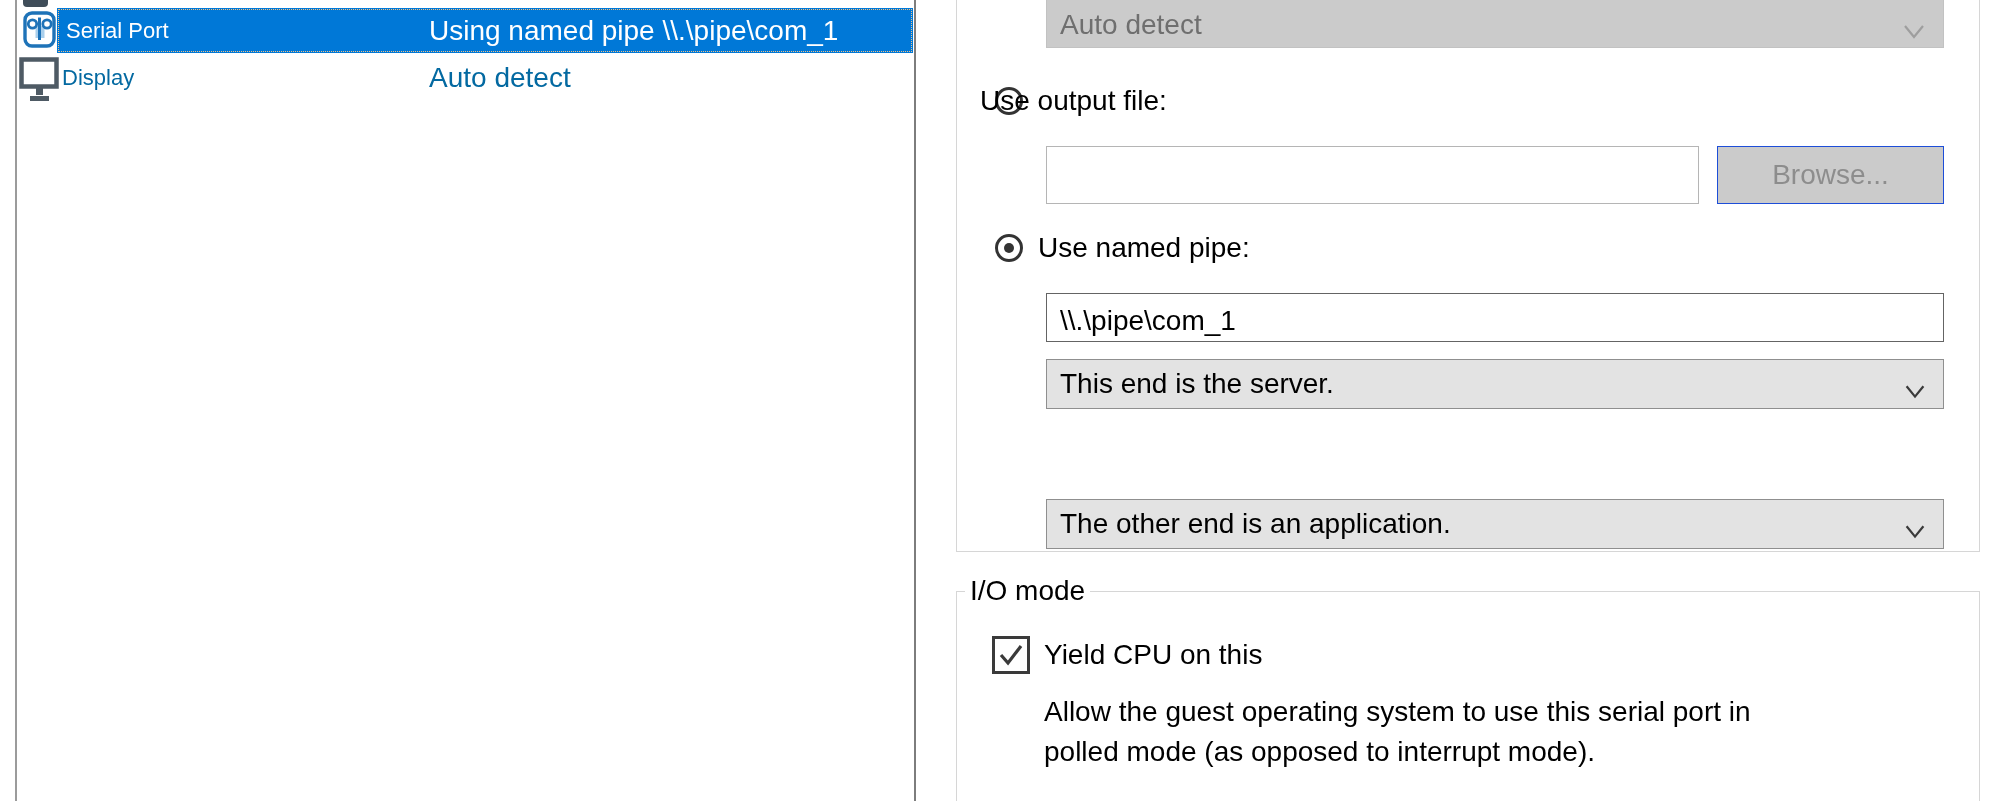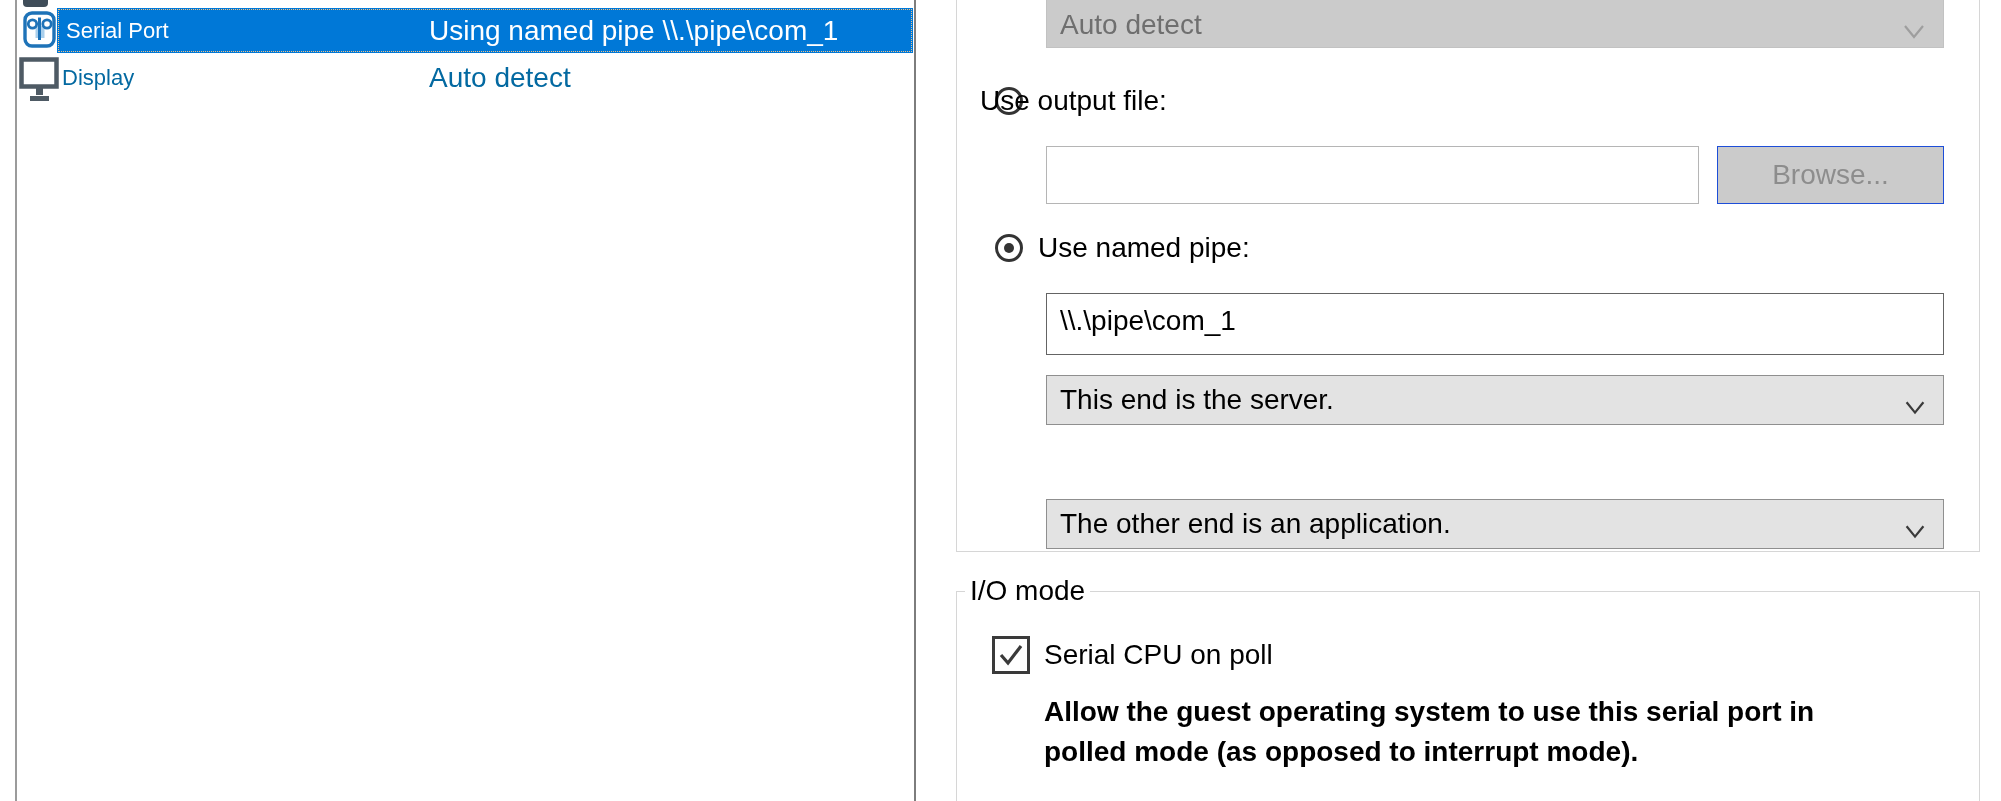--- a/index.html
+++ b/index.html
@@ -31,21 +31,21 @@
          font-size:28px;color:#000;line-height:48px;padding-left:13px;white-space:nowrap;overflow:hidden;}
   .combo .chev{position:absolute;right:14px;top:12px;}
   .combo-disabled{background:#cbcbcb;border-color:#c2c2c2;color:#6f6f6f;}
   .textbox{box-sizing:border-box;background:#fff;font-size:28px;color:#000;padding-left:13px;white-space:nowrap;}
   .radio-outer{box-sizing:border-box;width:28px;height:28px;border:3px solid #333;border-radius:50%;background:#fff;}
   .radio-dot{position:absolute;left:6px;top:6px;width:10px;height:10px;background:#333;border-radius:50%;}
   .ctl-label{font-size:28px;color:#000;line-height:34px;white-space:nowrap;}
   .checkbox{box-sizing:border-box;left:992px;top:636px;width:38px;height:38px;border:3px solid #3a3a3a;background:#fff;}
   .btn-disabled{box-sizing:border-box;left:1717px;top:146px;width:227px;height:58px;background:#cbcbcb;border:1px solid #1d4ed8;
                 color:#8d8d8d;font-size:28px;text-align:center;line-height:56px;}
-  .para{font-size:28px;color:#000;line-height:40px;white-space:nowrap;font-weight:bold;}
+  .para{font-size:28px;color:#000;line-height:40px;white-space:nowrap;}
 </style>
 </head>
 <body>
 
 <div class="screen">
 
   <div class="abs list-border-left"></div>
   <div class="abs list-border-right"></div>
   <div class="abs partial-icon"></div>
 
@@ -93,23 +93,23 @@
 
   <div class="abs textbox" style="left:1046px;top:146px;width:653px;height:58px;border:1px solid #b5b5b5;line-height:56px;"></div>
 
   <div class="abs btn-disabled">Browse...</div>
 
   <div class="abs radio-outer" style="left:995px;top:234px;">
     <span class="radio-dot"></span>
   </div>
   <div class="abs ctl-label" style="left:1038px;top:231px;">Use named pipe:</div>
 
-  <div class="abs textbox" style="left:1046px;top:293px;width:898px;height:62px;border:1px solid #646464;line-height:53px;">\\.\pipe\com_1</div>
+  <div class="abs textbox" style="left:1046px;top:293px;width:898px;height:49px;border:1px solid #646464;line-height:53px;">\\.\pipe\com_1</div>
 
-  <div class="abs combo" style="top:375px;">
+  <div class="abs combo" style="top:359px;">
     <span>This end is the server.</span>
     <span class="chev">
       <svg width="28" height="28" viewBox="0 0 30 30">
           <polyline points="6,10 15,21 24,10" fill="none" stroke="#3a3a3a" stroke-width="2.4"></polyline>
         </svg>
     </span>
   </div>
 
   <div class="abs combo" style="top:456px;margin-top:43px;">
     <span>The other end is an application.</span>
@@ -122,20 +122,20 @@
 
   <div class="abs groupbox2">
     <span class="group-label">I/O mode</span>
   </div>
 
   <div class="abs checkbox">
     <svg width="32" height="32" viewBox="0 0 32 32">
         <polyline points="6,16 13,24 26,7" fill="none" stroke="#3a3a3a" stroke-width="3.2"></polyline>
       </svg>
   </div>
-  <div class="abs ctl-label" style="left:1044px;top:637px;line-height:36px;">Serial CPU on poll</div>
+  <div class="abs ctl-label" style="left:1044px;top:637px;line-height:36px;">Yield CPU on this</div>
 
   <div class="abs para" style="left:1044px;top:692px;">
     <div>Allow the guest operating system to use this serial port in</div>
     <div>polled mode (as opposed to interrupt mode).</div>
   </div>
 
 </div>
 
 </body></html>

